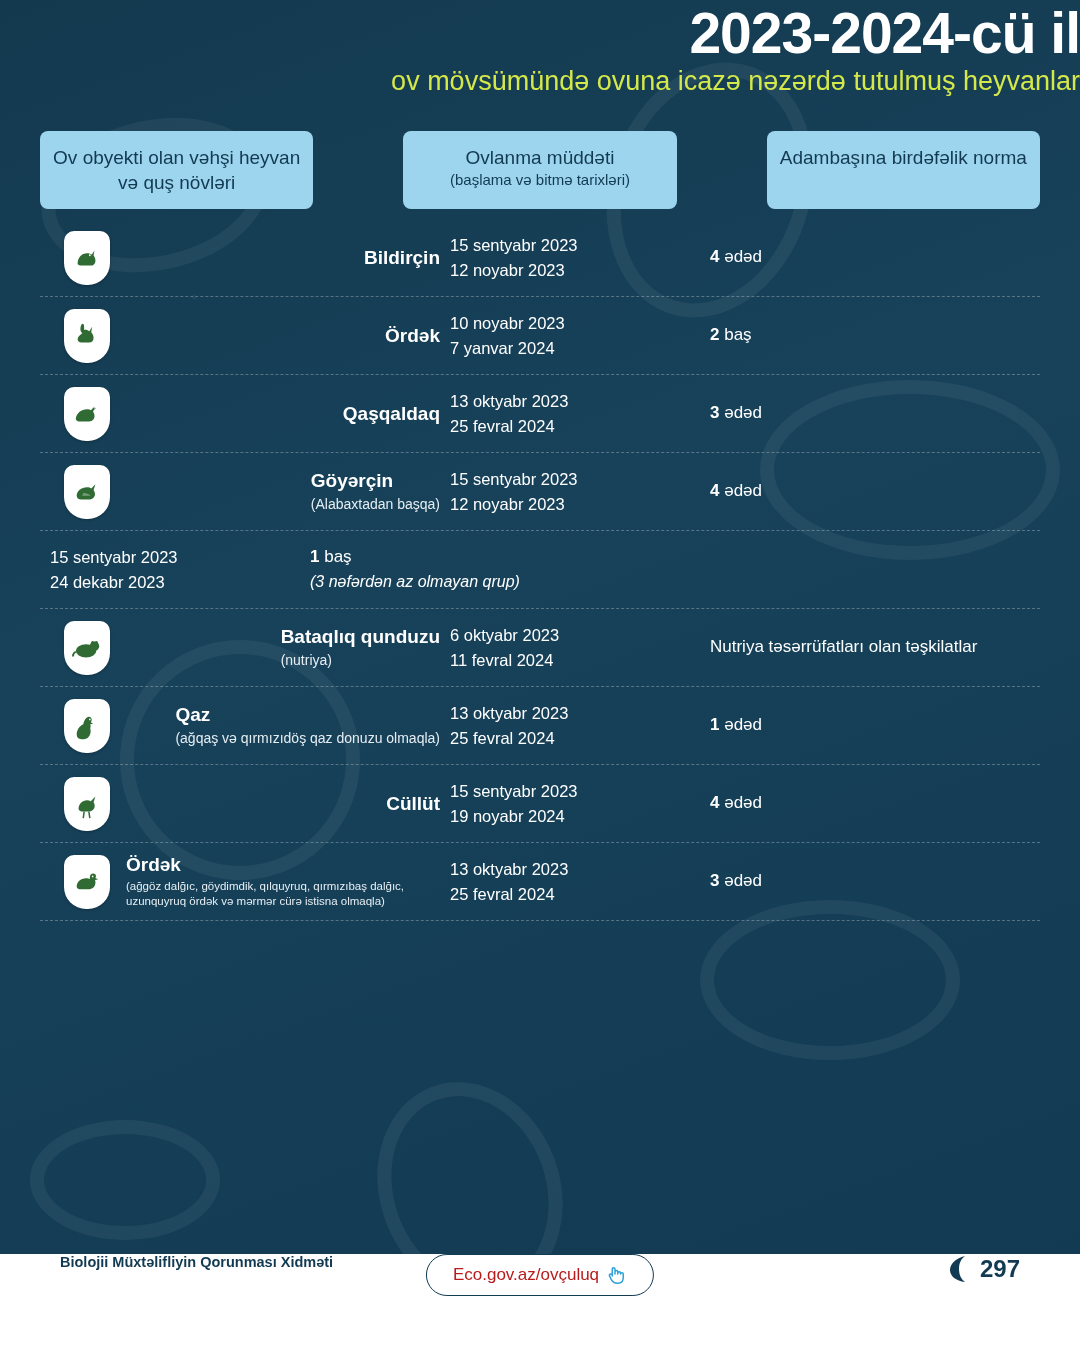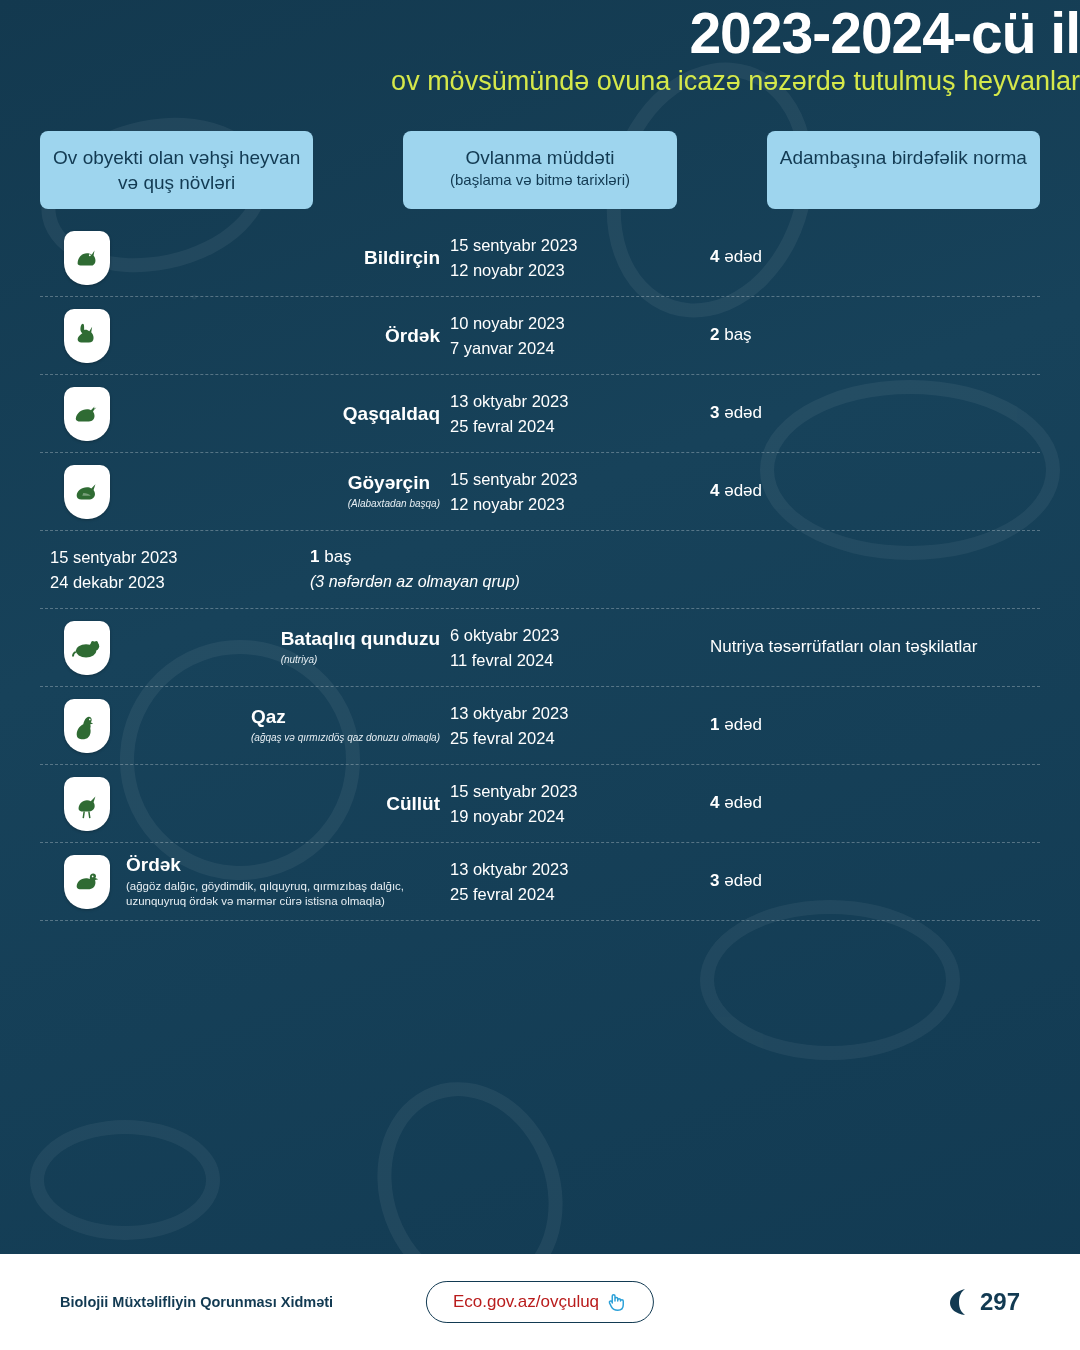--- a/index.html
+++ b/index.html
@@ -92,21 +92,21 @@
   .shield {
     flex: 0 0 auto;
     width: 46px; height: 54px;
     background: #ffffff;
     border-radius: 10px 10px 22px 22px;
     display: flex; align-items: center; justify-content: center;
     box-shadow: 0 1px 3px rgba(0,0,0,0.25);
   }
   .shield svg { display: block; }
   .a-name { font-size: 19px; font-weight: bold; color: #ffffff; }
-  .a-note { font-size: 10px; color: #e6eef3; font-style: italic; margin-top: 3px; line-height: 1.35; }
+  .a-note { font-size: 14px; color: #e6eef3; margin-top: 3px; line-height: 1.35; }
   .a-note.small { font-size: 11.5px; font-style: normal; max-width: 330px; }
   .c-dates {
     width: 270px;
     font-size: 16.5px;
     color: #ffffff;
     line-height: 1.5;
     padding-left: 10px;
   }
   .c-norm {
     flex: 1;
@@ -118,21 +118,20 @@
   }
   .c-norm b { font-weight: bold; }
   .c-norm .ital { font-style: italic; font-size: 16px; }
 
   .footer {
     position: absolute;
     left: 0; right: 0; bottom: 0;
     height: 96px;
     background: #ffffff;
     display: flex;
-    align-items: center;
     z-index: 3;
   }
   .f-left {
     margin-left: 60px;
     font-size: 14.5px;
     font-weight: bold;
     color: #123a52;
   }
   .f-mid {
     position: absolute; left: 50%; transform: translateX(-50%);

